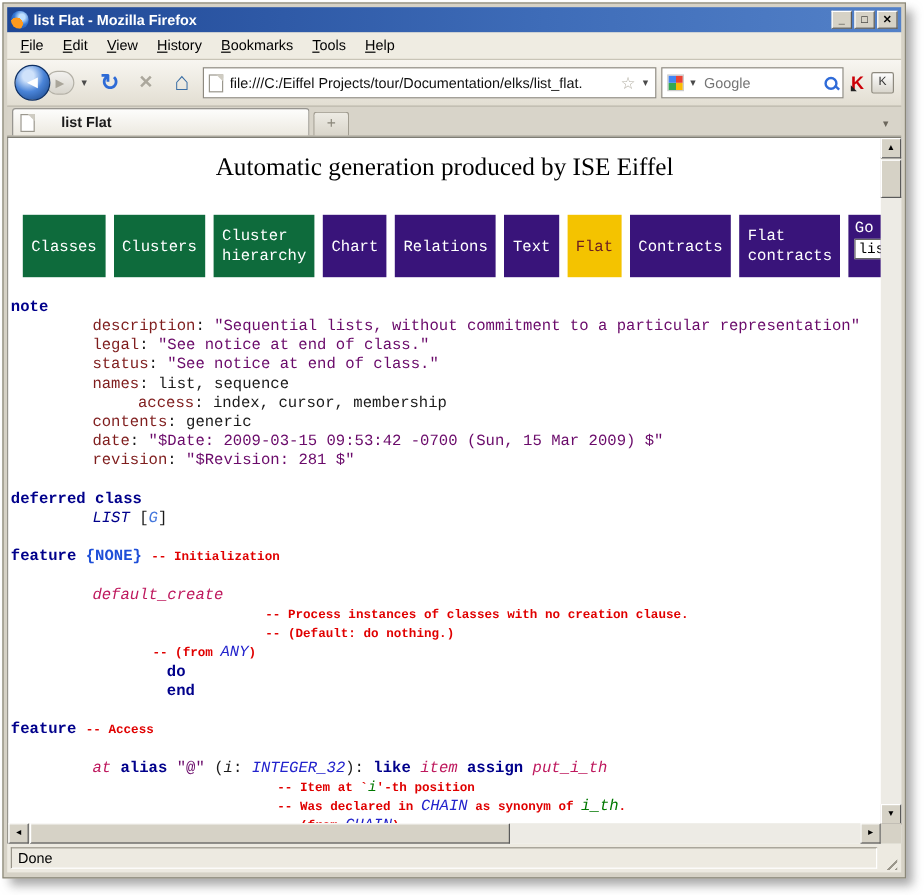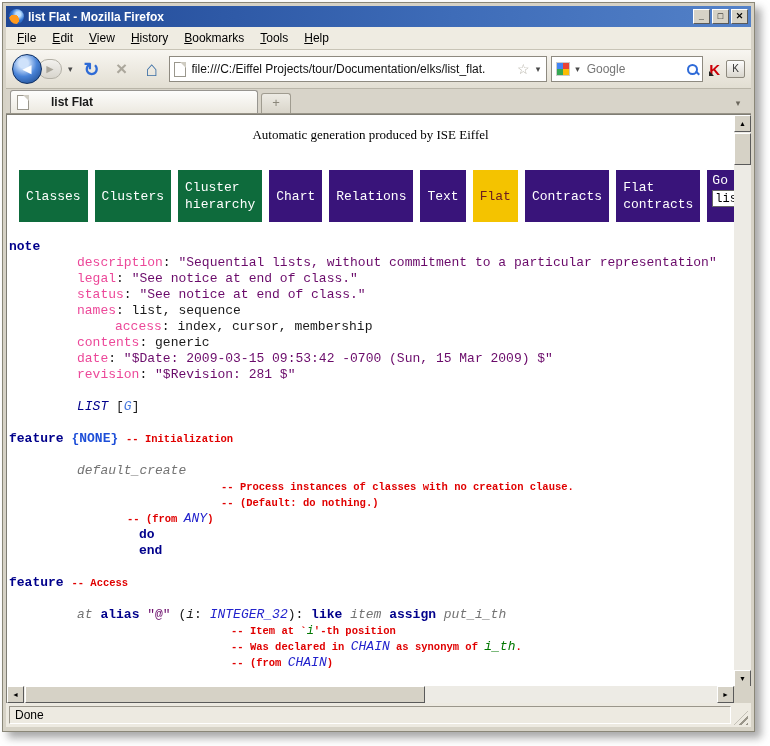--- a/index.html
+++ b/index.html
@@ -72,43 +72,43 @@
   .newtab{width:30px;height:20px;background:linear-gradient(#EDEBE4,#D9D5CA);border:1px solid #a09c90;
     border-bottom:none;border-radius:3px 3px 0 0;margin-left:3px;color:#8a867a;font-size:13px;
     text-align:center;line-height:18px;}
   .tab-spacer{flex:1;}
   .tab-overflow{width:18px;height:20px;color:#6b675c;font-size:9px;text-align:center;line-height:20px;}
 
   
   .contentwrap{height:589px;position:relative;background:#fff;
     border-top:1px solid #7F7D74;border-left:1px solid #7F7D74;}
   .content{position:absolute;left:0;top:0;width:727px;height:572px;overflow:hidden;background:#fff;}
-  .heading{margin-top:12px;text-align:center;font-family:"Liberation Serif",serif;font-size:13px;color:#000;}
+  .heading{margin-top:12px;text-align:center;font-family:"Liberation Serif",serif;font-size:21px;color:#000;}
 
   .navrow{display:flex;align-items:stretch;gap:7px;margin:27px 0 0 12px;height:52px;}
   .navbtn{display:flex;align-items:center;padding:0 7px;font-family:"Liberation Mono",monospace;
     font-size:13px;color:#fff;white-space:nowrap;}
   .navbtn.two{white-space:normal;width:92px;line-height:17px;}
   .green{background:#0E6B3C;}
   .purple{background:#39147A;}
   .gold{background:#F4C300;color:#6D2020;}
   .goto-box{background:#39147A;padding:3px 5px;width:80px;display:flex;flex-direction:column;gap:2px;}
   .goto-label{color:#fff;font-family:"Liberation Mono",monospace;font-size:13px;}
   .goto-input{width:68px;height:17px;border:1px solid #666;font-family:"Liberation Mono",monospace;
     font-size:12px;padding:0 2px;outline:none;}
 
   .code{margin-top:17px;font-family:"Liberation Mono",monospace;font-size:13px;color:#1a1a1a;}
   .code-line{height:16px;line-height:16px;white-space:pre;}
   .kw{color:#00008B;font-weight:bold;}
   .brace{color:#1d4ed8;font-weight:bold;}
-  .tag{color:#ec4899;}
+  .tag{color:#7f1d1d;}
   .str{color:#6A0A6A;}
   .pl{color:#1a1a1a;}
   .pli{color:#1a1a1a;font-style:italic;}
-  .ft{color:#737373;font-style:italic;}
+  .ft{color:#be185d;font-style:italic;}
   .cl{color:#2222CC;font-style:italic;}
   .cld{color:#00008B;font-style:italic;}
   .gen{color:#4477DD;font-style:italic;}
   .cm{color:#E00000;font-size:10.5px;font-weight:bold;}
   .cmc{color:#2222CC;font-style:italic;font-size:13px;}
   .cmf{color:#007800;font-style:italic;font-size:13px;}
   .cmi{color:#007800;font-style:italic;font-size:12px;}
 
   
   .vscroll{position:absolute;right:0;top:0;width:17px;height:572px;background:#EDEBE5;}
@@ -212,20 +212,21 @@
           <div class="code-line" style="padding-left: 2px;"><span class="kw">note</span></div>
           <div class="code-line" style="padding-left: 70px;"><span class="tag">description</span><span class="pl">: </span><span class="str">"Sequential lists, without commitment to a particular representation"</span></div>
           <div class="code-line" style="padding-left: 70px;"><span class="tag">legal</span><span class="pl">: </span><span class="str">"See notice at end of class."</span></div>
           <div class="code-line" style="padding-left: 70px;"><span class="tag">status</span><span class="pl">: </span><span class="str">"See notice at end of class."</span></div>
           <div class="code-line" style="padding-left: 70px;"><span class="tag">names</span><span class="pl">: list, sequence</span></div>
           <div class="code-line" style="padding-left: 108px;"><span class="tag">access</span><span class="pl">: index, cursor, membership</span></div>
           <div class="code-line" style="padding-left: 70px;"><span class="tag">contents</span><span class="pl">: generic</span></div>
           <div class="code-line" style="padding-left: 70px;"><span class="tag">date</span><span class="pl">: </span><span class="str">"$Date: 2009-03-15 09:53:42 -0700 (Sun, 15 Mar 2009) $"</span></div>
           <div class="code-line" style="padding-left: 70px;"><span class="tag">revision</span><span class="pl">: </span><span class="str">"$Revision: 281 $"</span></div>
           <div class="code-line"></div>
+          <div class="code-line" style="padding-left: 2px;"><span class="kw">deferred class</span></div>
           <div class="code-line" style="padding-left: 70px;"><span class="cld">LIST</span><span class="pl"> [</span><span class="gen">G</span><span class="pl">]</span></div>
           <div class="code-line"></div>
           <div class="code-line" style="padding-left: 2px;"><span class="kw">feature</span><span class="pl"> </span><span class="brace">{NONE}</span><span class="pl"> </span><span class="cm">-- Initialization</span></div>
           <div class="code-line"></div>
           <div class="code-line" style="padding-left: 70px;"><span class="ft">default_create</span></div>
           <div class="code-line" style="padding-left: 214px;"><span class="cm">-- Process instances of classes with no creation clause.</span></div>
           <div class="code-line" style="padding-left: 214px;"><span class="cm">-- (Default: do nothing.)</span></div>
           <div class="code-line" style="padding-left: 120px;"><span class="cm">-- (from </span><span class="cmc">ANY</span><span class="cm">)</span></div>
           <div class="code-line" style="padding-left: 132px;"><span class="kw">do</span></div>
           <div class="code-line" style="padding-left: 132px;"><span class="kw">end</span></div>

